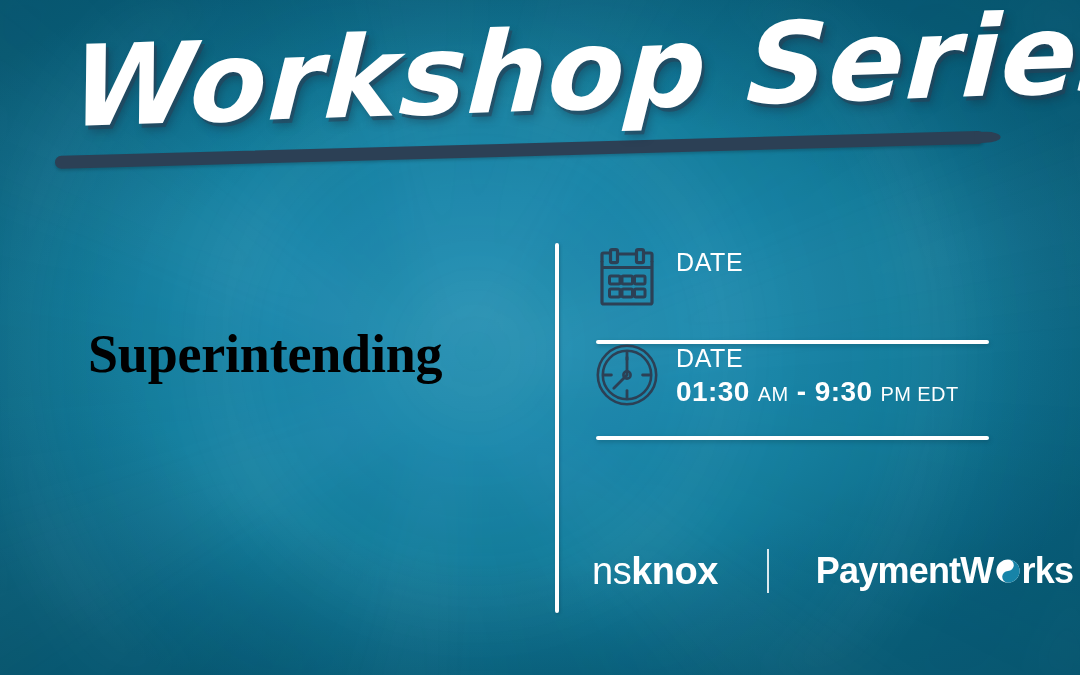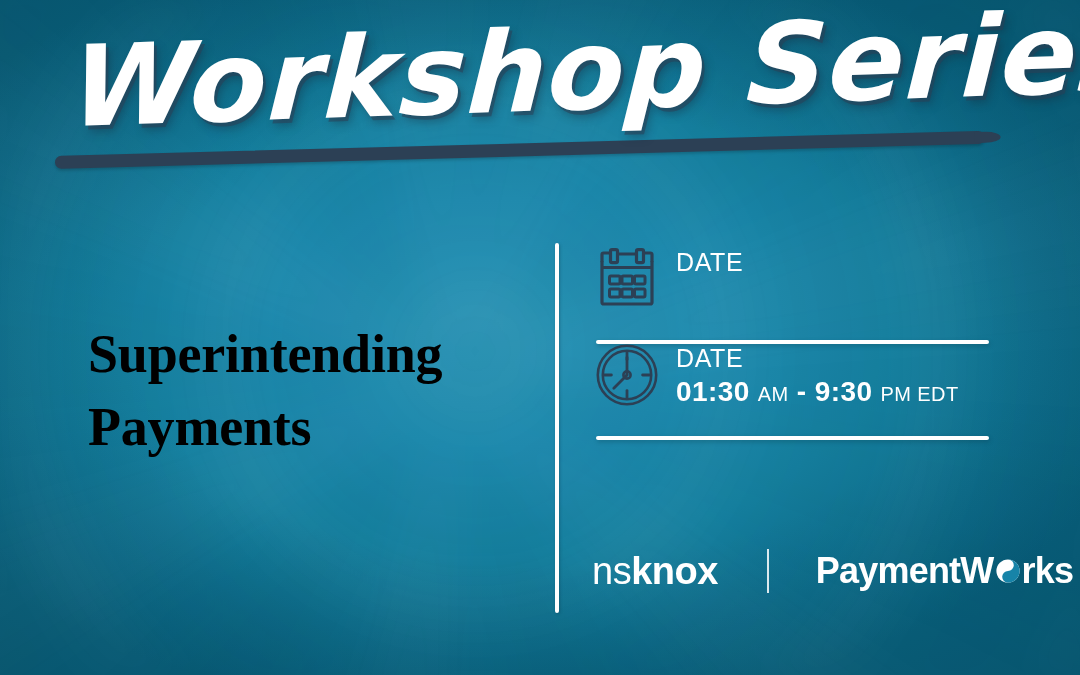--- a/index.html
+++ b/index.html
@@ -255,21 +255,20 @@
   <div class="bg-rings"></div>
   <div class="bg-corner-dark"></div>
 
   <div class="script-wrap">
     <div class="script-underline"></div>
     <div class="script-text">Workshop Series</div>
   </div>
 
   <div class="left-title">
     <span class="ln">Superintending</span>
-    <span class="ln">Payments</span>
   </div>
 
   <div class="v-divider"></div>
 
   <div class="info">
 
     <div class="info-row">
       <div class="icon-box">
         <svg width="62" height="58" viewBox="0 0 62 58" fill="none">
           <path d="M6 13 V6.5 A1.5 1.5 0 0 1 7.5 5 H14" stroke="#2c4055" stroke-width="3.2" stroke-linecap="round"></path>

